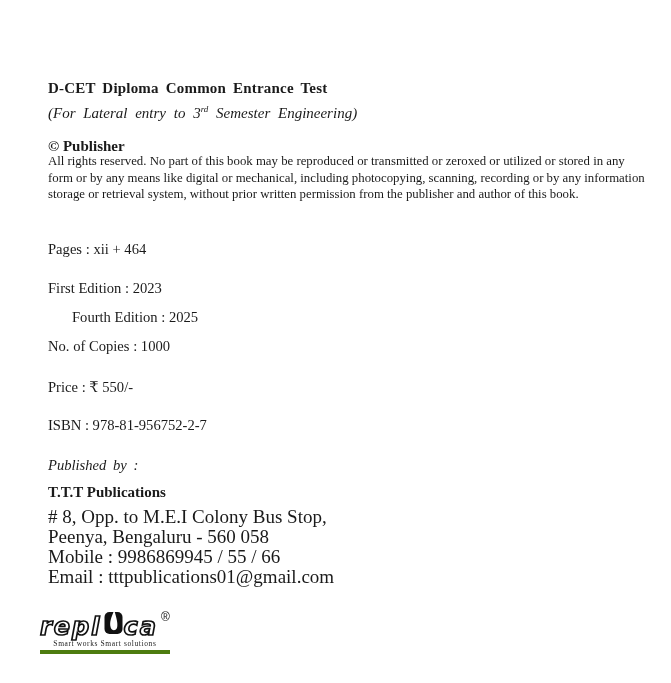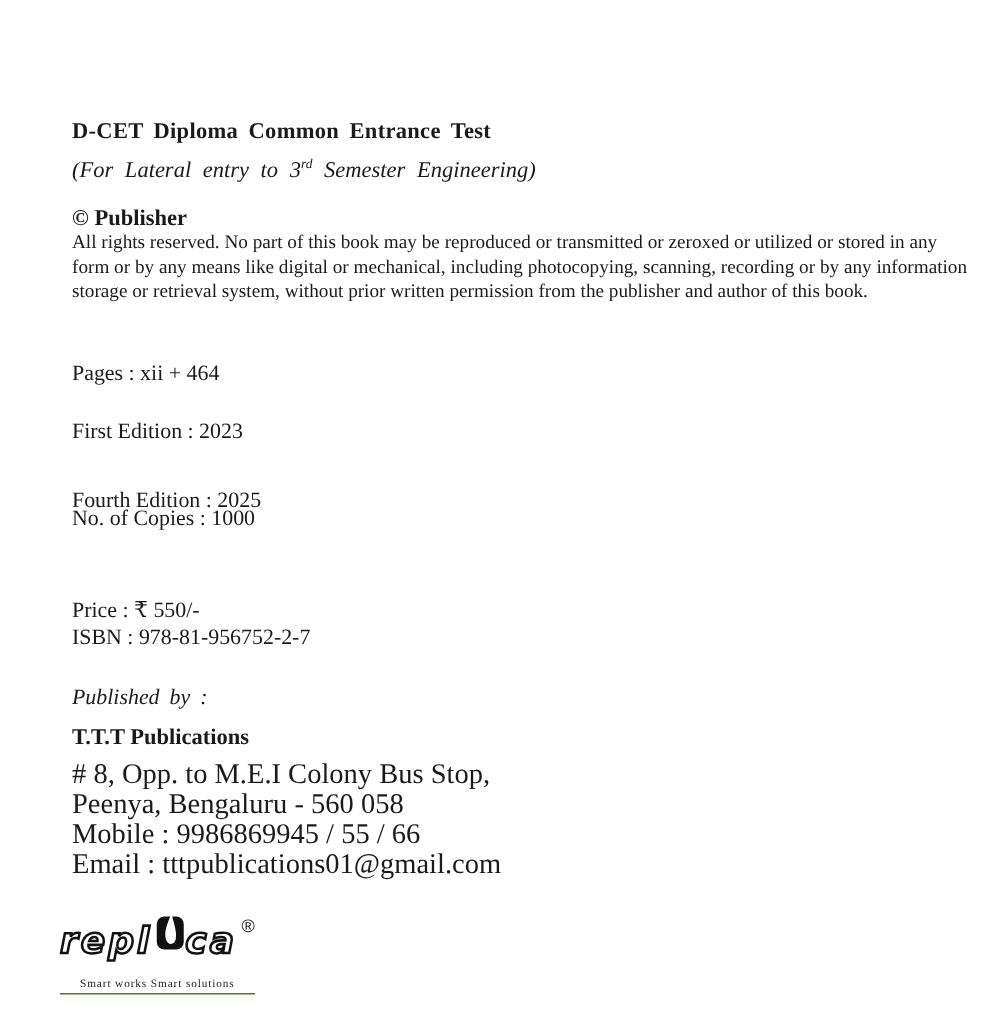--- a/index.html
+++ b/index.html
@@ -38,23 +38,23 @@
     top: 153px;
     width: 601px;
     font-size: 12.8px;
     line-height: 16.5px;
     text-align: left;
   }
 
   .detail { font-size: 14.6px; text-align: center; }
   .pages        { top: 241px; }
   .first-ed     { top: 280px; }
-  .fourth-ed    { top: 326px; }
+  .fourth-ed    { top: 309px; margin-left: 24px; }
   .copies       { top: 338px; font-family: Liberation Serif, serif; }
-  .price        { top: 378px; margin-top: 20px; }
+  .price        { top: 378px; }
   .isbn         { top: 417px; }
 
   .pub-label {
     top: 457px;
     font-size: 14.6px;
     font-style: italic;
     word-spacing: 3px;
   }
   .pub-name {
     top: 484px;
@@ -98,23 +98,23 @@
     align-self: flex-start;
     margin-left: 3px;
     margin-top: -4px;
     color: #111111;
   }
   .tagline {
     font-size: 7.5px;
     letter-spacing: 0.6px;
     text-align: center;
     color: #222222;
-    border-bottom: 1px solid #4d7c0f;
+    border-bottom: 4px solid #4d7c0f;
     padding: 1px 2px 2px 2px;
-    margin-top: 12px;
+    margin-top: 0px;
     white-space: nowrap;
   }
   .mob {
     top: 617px;
     left: 46px;
     font-family: "Liberation Sans", "DejaVu Sans", sans-serif;
     font-size: 15px;
     color: #222222;
   }
 </style>

